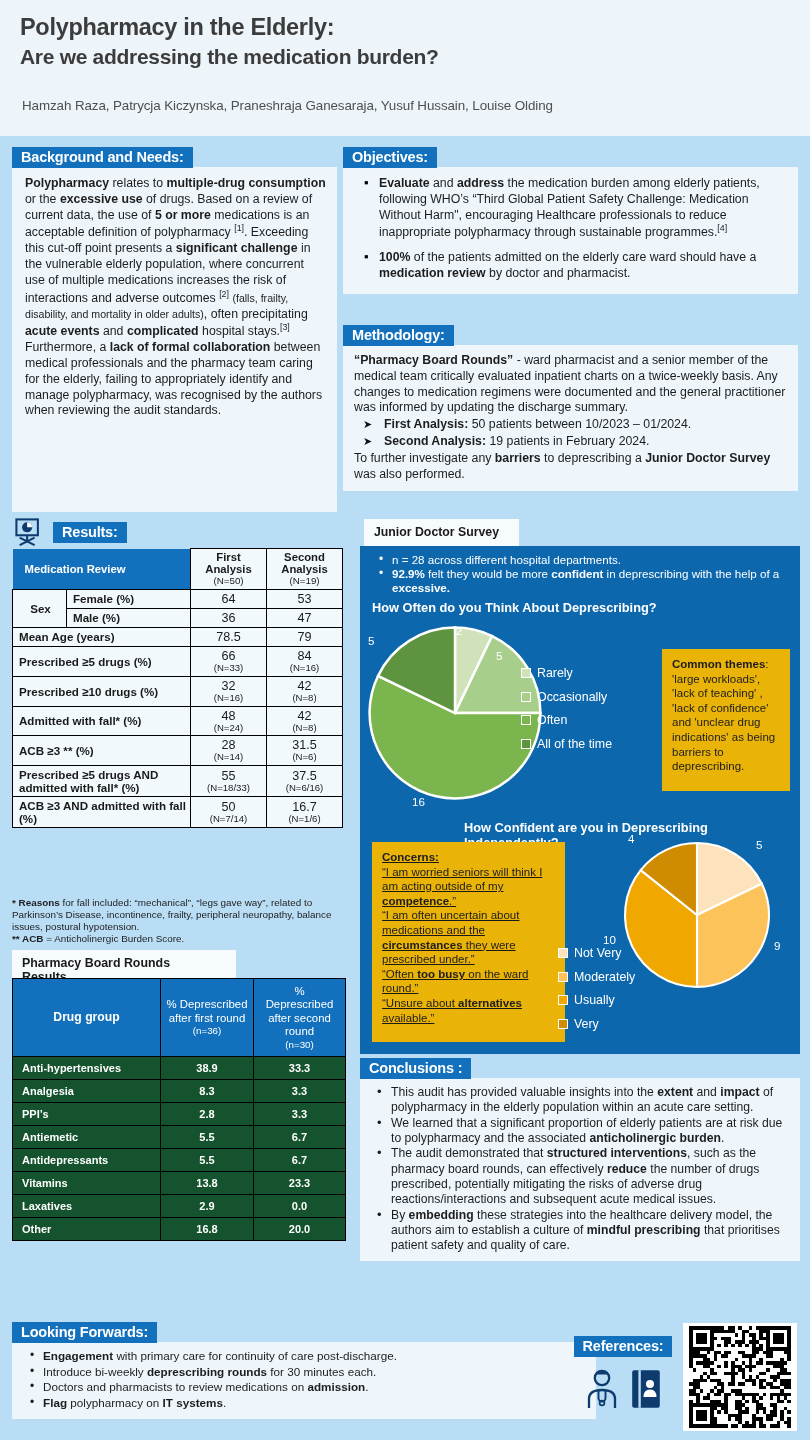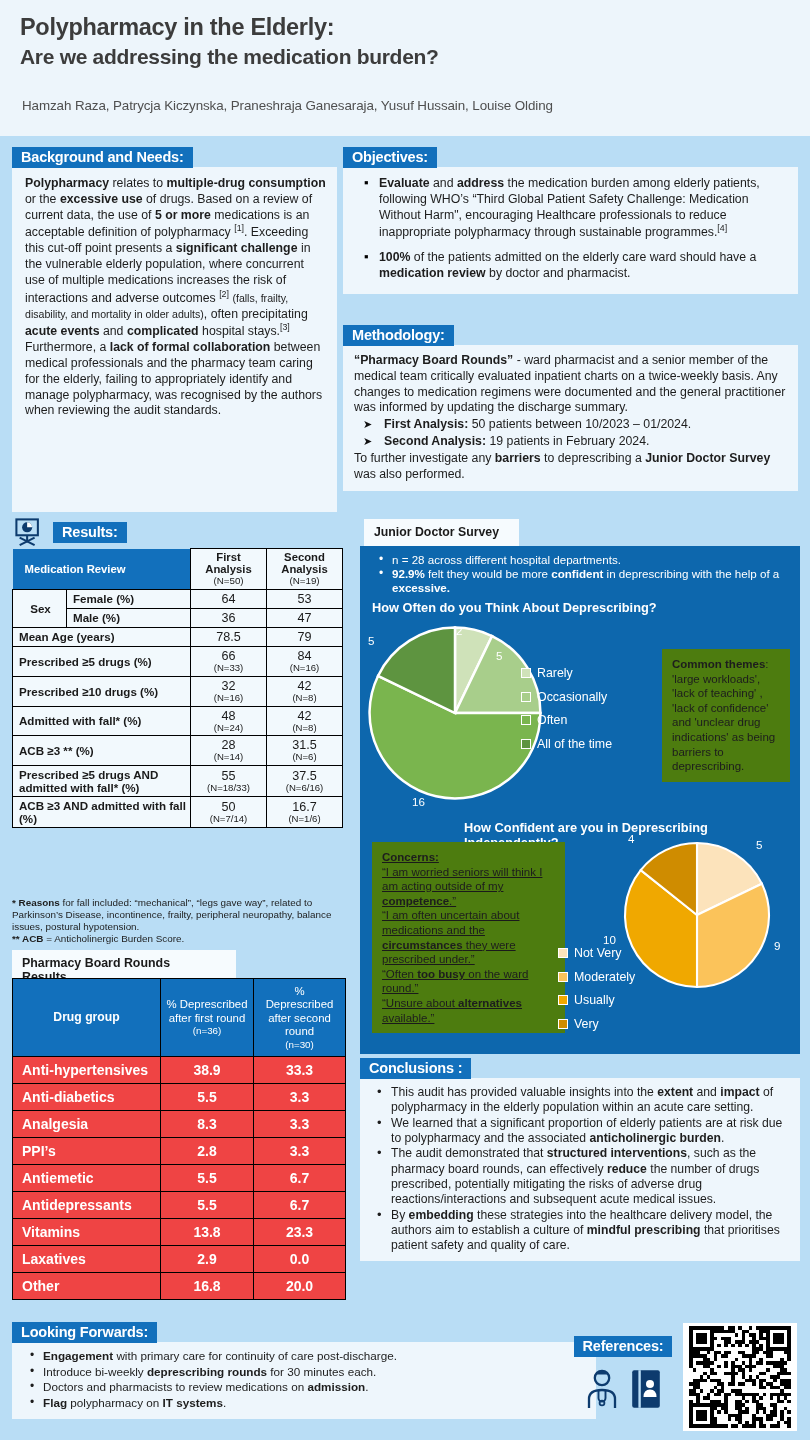--- a/index.html
+++ b/index.html
@@ -87,22 +87,22 @@
   .mr-head-cell .n { display: block; font-weight: normal; font-size: 9.8px; }
 
   #results-footnote { position: absolute; left: 12px; top: 897px; width: 332px; }
   #results-footnote p { font-size: 9.9px; line-height: 1.2; color: #1d1d1d; }
 
   
   #pbr-title { position: absolute; left: 12px; top: 950px; width: 224px; background: #f6fbfe;
                padding: 6px 20px 7px 10px; font-size: 12.4px; font-weight: bold; }
   #pbr-table-wrap { position: absolute; left: 12px; top: 978px; width: 333px; }
   table.pbr { border-collapse: collapse; width: 333px; table-layout: fixed; }
-  table.pbr td { border: 1.5px solid #000; background: #ef4444; color: #fff;
-                 font-size: 14px; font-weight: bold; padding: 5px 4px; }
+  table.pbr td { border: 1.5px solid #000; background: #14532d; color: #fff;
+                 font-size: 11px; font-weight: bold; padding: 5px 4px; }
   table.pbr td.dg { padding-left: 9px; }
   table.pbr td.v { text-align: center; }
   table.pbr th { border: 1.5px solid #000; background: #1270bc; color: #fff;
                  font-size: 11.4px; font-weight: normal; padding: 6px 5px; line-height: 1.18; }
   table.pbr th.dg-h { font-weight: bold; font-size: 12.2px; }
   table.pbr th .n { display: block; font-size: 9.8px; }
 
   
   #jds-title { position: absolute; left: 364px; top: 519px; width: 155px;
                background: #f6fbfe; padding: 6px 8px 7px 10px; font-size: 12.3px; font-weight: bold; }
@@ -116,21 +116,21 @@
   #q1-title { left: 12px; top: 54px; }
   #q2-title { left: 104px; top: 274px; }
 
   .pie-svg { position: absolute; }
   .pie-label { position: absolute; color: #fff; font-size: 11.6px; }
   .legend { position: absolute; }
   .legend-row { display: flex; align-items: center; gap: 6px; margin-bottom: 9.5px; }
   .legend-sw { width: 10px; height: 10px; border: 1.6px solid #ffffff; display: inline-block; }
   .legend-lb { color: #fff; font-size: 12.4px; }
 
-  .note-box { position: absolute; background: #4d7c0f; padding: 8px 9px 8px 10px; }
+  .note-box { position: absolute; background: #eab308; padding: 8px 9px 17px 10px; }
   .note-box p { font-size: 11.5px; line-height: 1.27; }
 
   
   #conclusions-section { position: absolute; left: 360px; top: 1058px; width: 440px; }
   #conclusions-section .panel { padding: 7px 10px 8px 10px; margin-top: -1px; }
   #conclusions-section ul { list-style: none; }
   #conclusions-section li { position: relative; padding-left: 21px; font-size: 12.2px; line-height: 1.255; }
   #conclusions-section li:before { content: "\2022"; position: absolute; left: 7px; top: -1px; font-size: 13px; }
 
   
@@ -281,25 +281,20 @@
             <th class="dg-h">Drug group</th>
             <th>% Deprescribed after first round<span class="n">(n=36)</span></th>
             <th>% Deprescribed after second round<span class="n">(n=30)</span></th>
           </tr>
         </thead>
       <tbody id="pbr-body">
           <tr>
             <td class="dg">Anti-hypertensives</td>
             <td class="v">38.9</td>
             <td class="v">33.3</td>
-          </tr>
-          <tr>
-            <td class="dg">Anti-diabetics</td>
-            <td class="v">5.5</td>
-            <td class="v">3.3</td>
           </tr>
           <tr>
             <td class="dg">Analgesia</td>
             <td class="v">8.3</td>
             <td class="v">3.3</td>
           </tr>
           <tr>
             <td class="dg">PPI’s</td>
             <td class="v">2.8</td>
             <td class="v">3.3</td>

